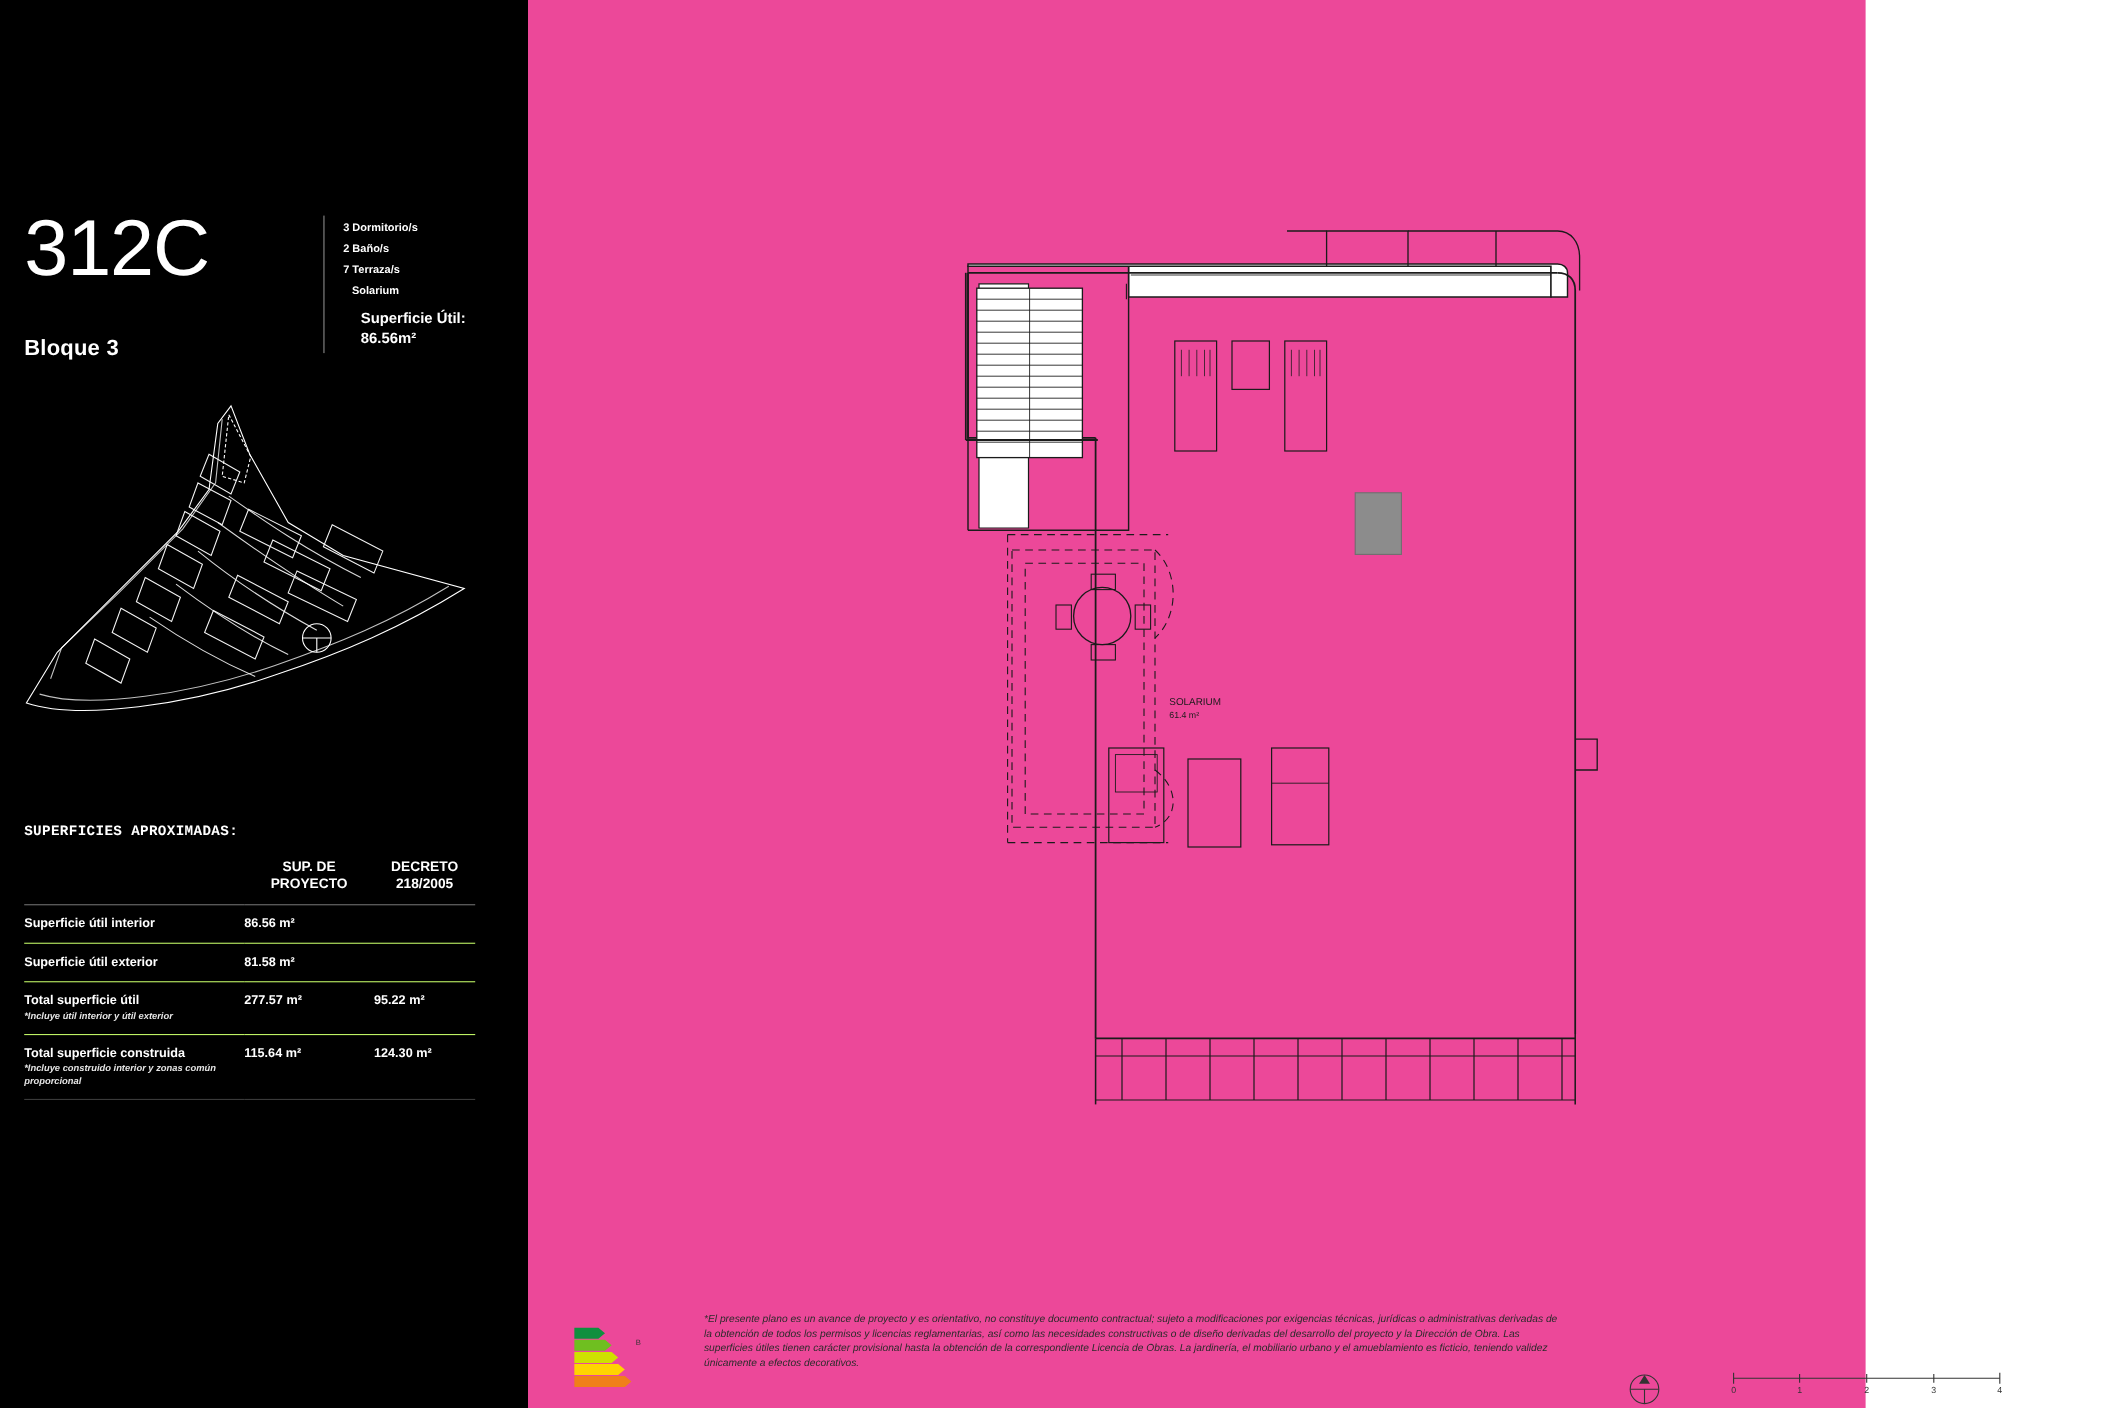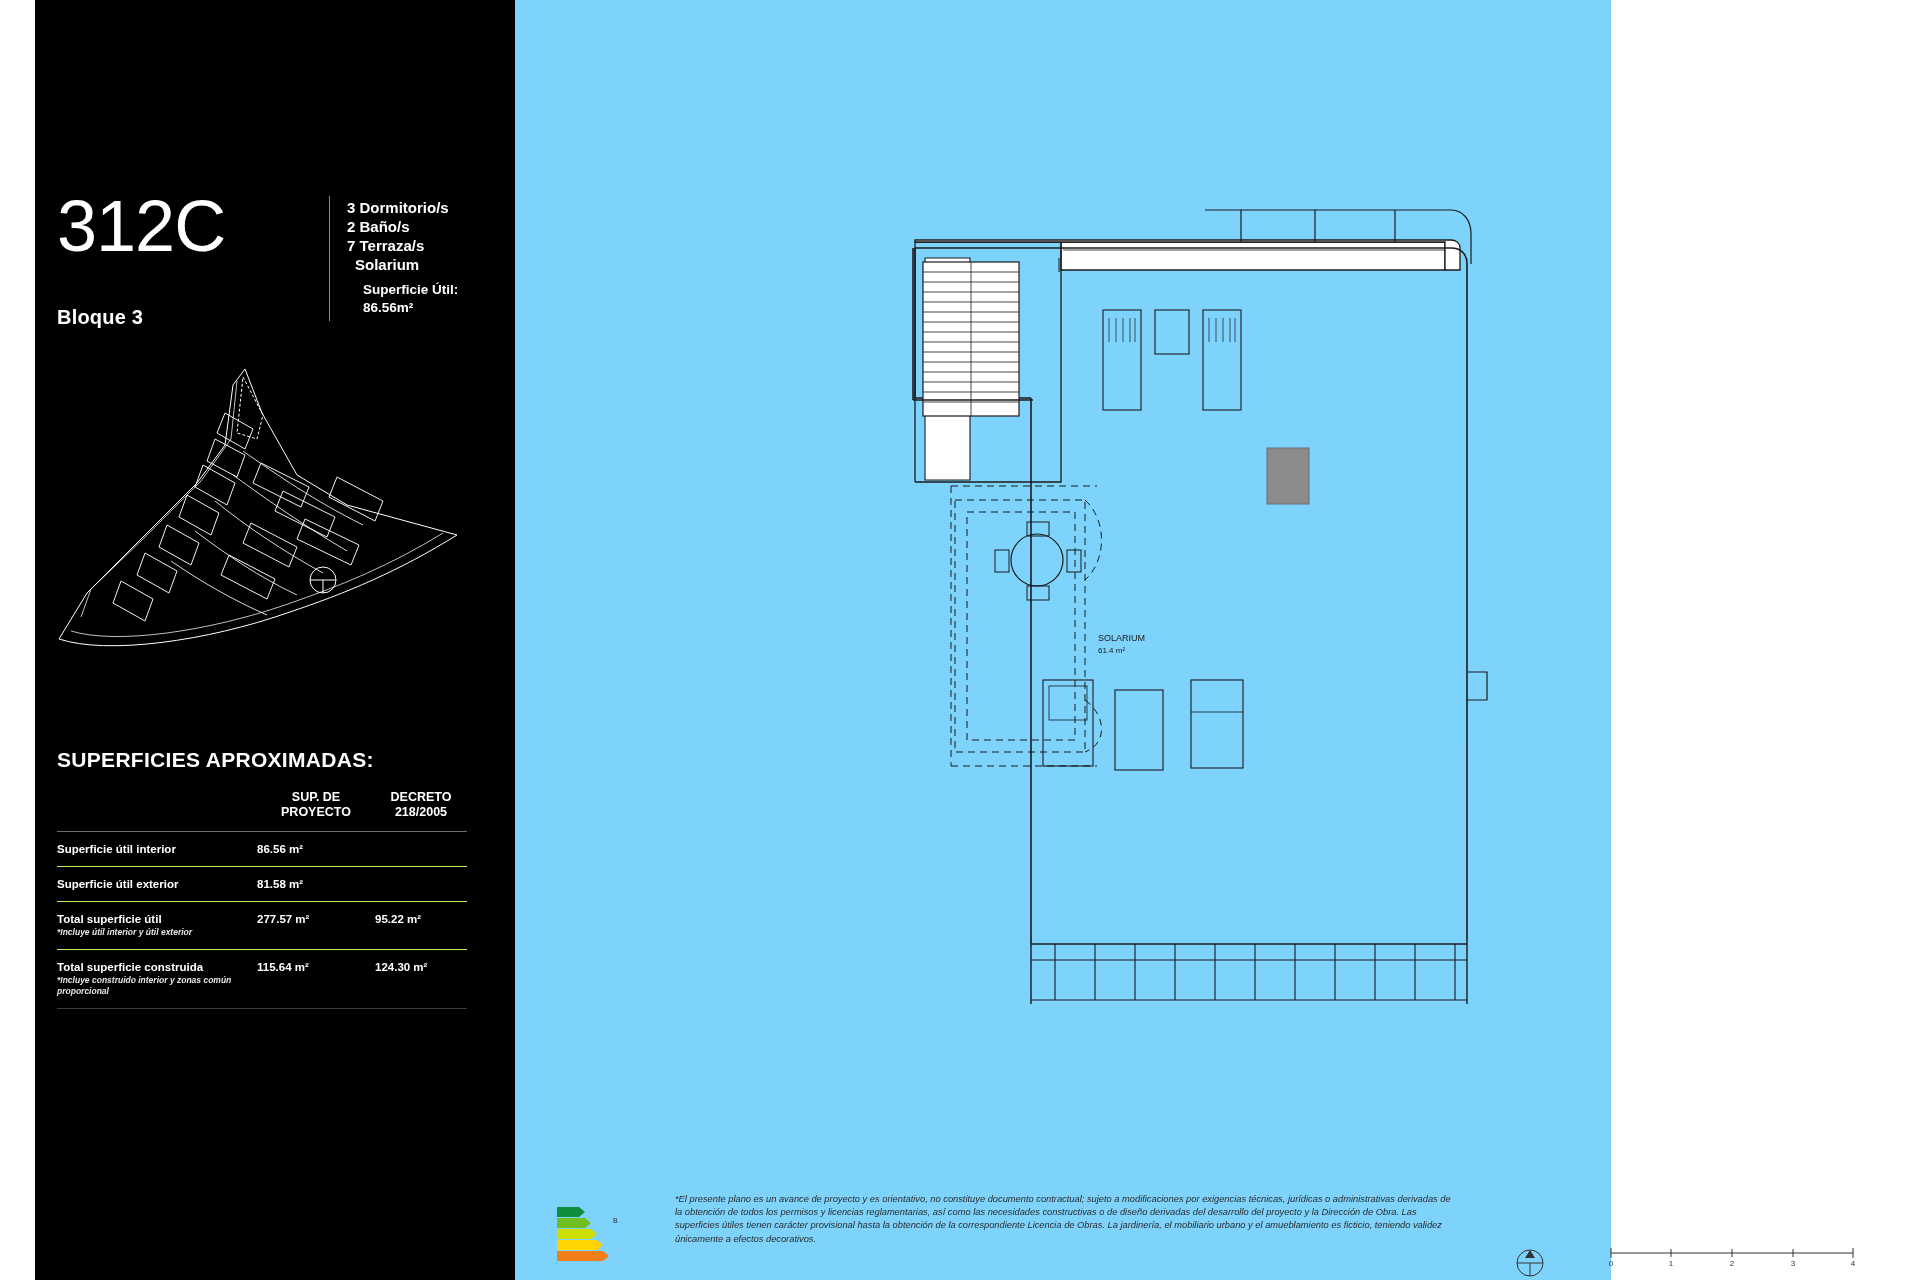--- a/index.html
+++ b/index.html
@@ -10,24 +10,23 @@
   body {
     width: 1920px;
     height: 1280px;
     font-family: "Liberation Sans", sans-serif;
     position: relative;
     overflow: hidden;
   }
   .page {
     position: absolute;
     left: 0; top: 0;
-    width: 1576px;
+    width: 1696px;
     height: 1280px;
-    background: #7dd3fc;
-    margin-left: 35px;
+    background: #ec4899;
   }
 
   
   .sidebar {
     position: absolute;
     left: 0; top: 0;
     width: 480px;
     height: 1280px;
     background: #000000;
     color: #ffffff;
@@ -60,21 +59,21 @@
     left: 272px;
     top: 8px;
     width: 1px;
     height: 125px;
     background: #8a8a8a;
   }
   .spec-list {
     position: absolute;
     left: 290px;
     top: 10px;
-    font-size: 15px;
+    font-size: 10px;
     line-height: 19px;
     font-weight: 600;
   }
   .spec-list div { white-space: nowrap; }
   .spec-indent { padding-left: 8px; }
   .spec-sup {
     position: absolute;
     left: 306px;
     top: 93px;
     font-size: 13.5px;
@@ -92,24 +91,25 @@
   }
 
   
   .areas {
     position: absolute;
     left: 22px;
     top: 748px;
     width: 430px;
   }
   .areas-title {
-    font-size: 21px;
+    font-size: 13px;
     font-weight: 700;
     letter-spacing: 0.3px;
     margin-bottom: 18px;
+    font-family: Liberation Mono, monospace;
   }
   table.areas-table {
     width: 410px;
     border-collapse: collapse;
     color: #ffffff;
   }
   table.areas-table th {
     font-size: 12.5px;
     font-weight: 700;
     text-align: center;

